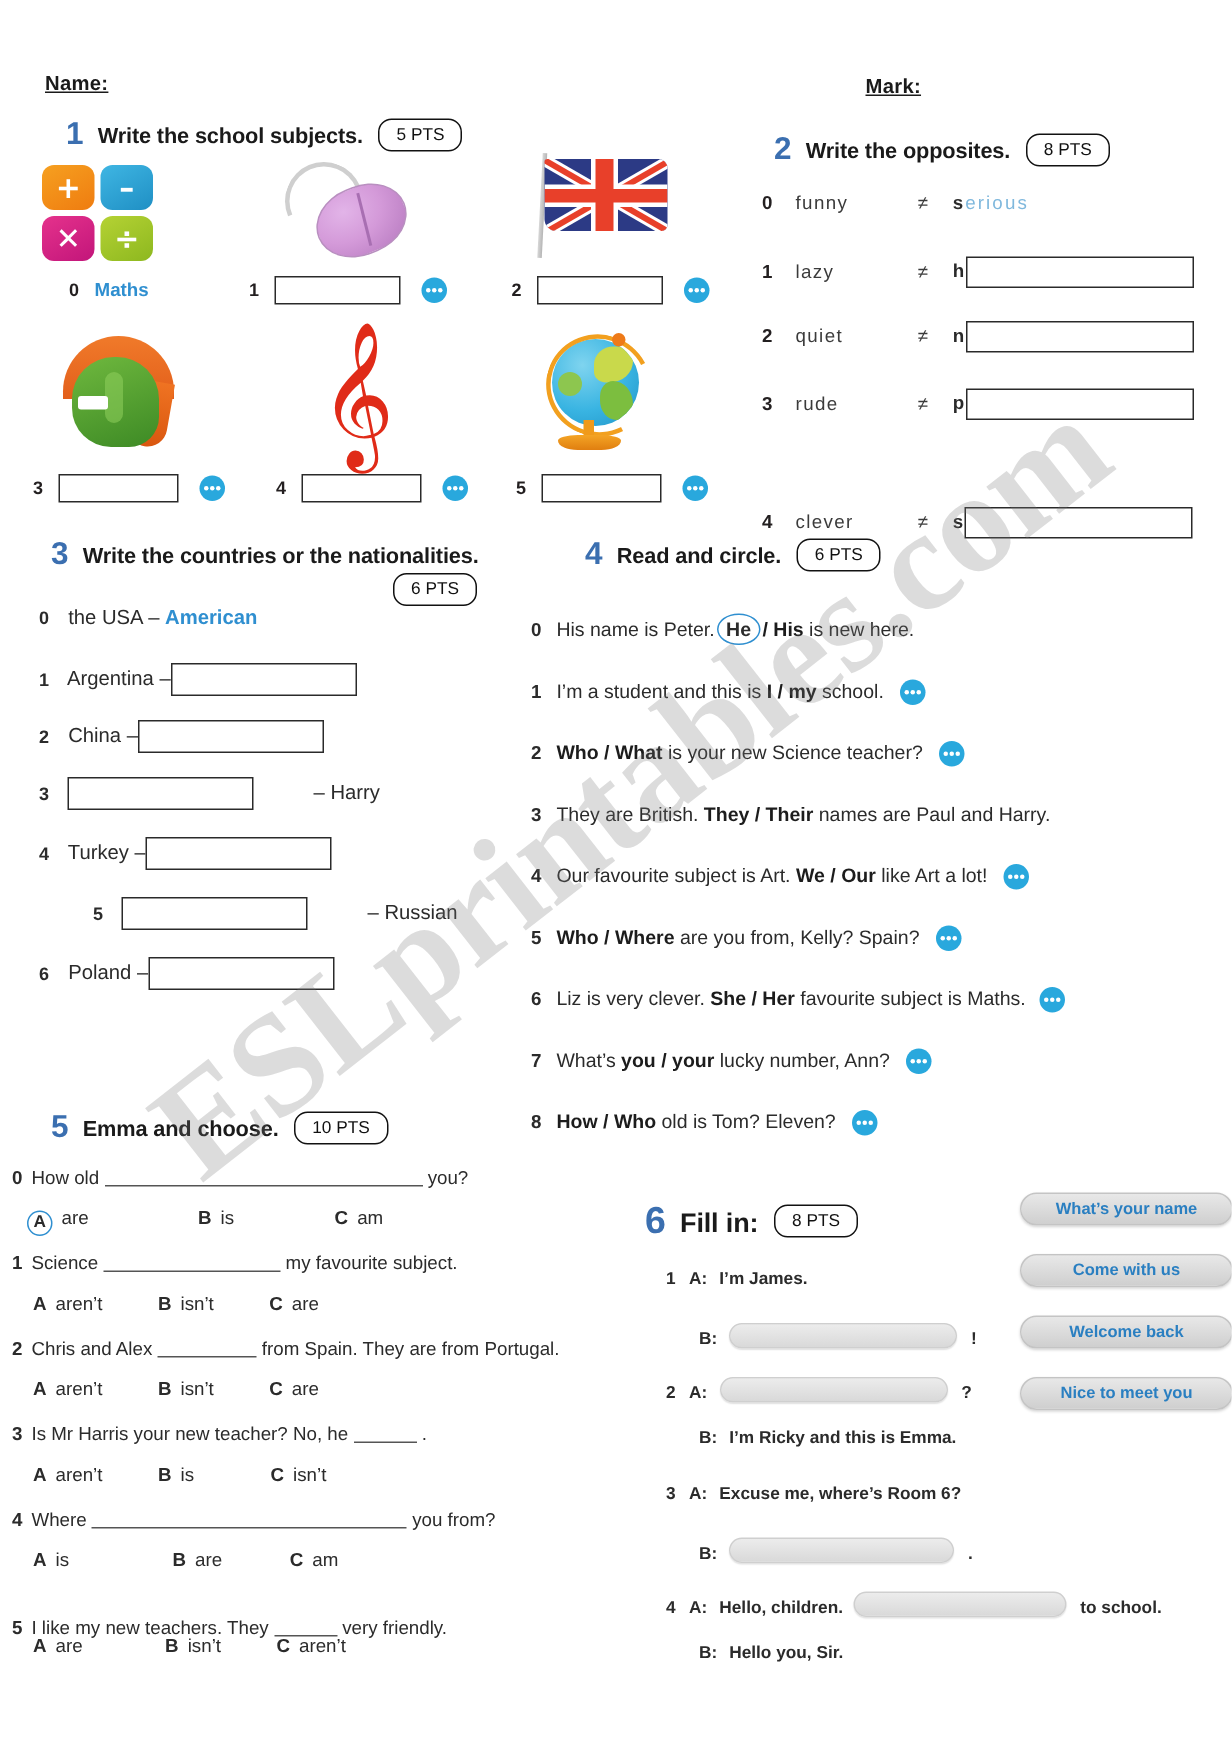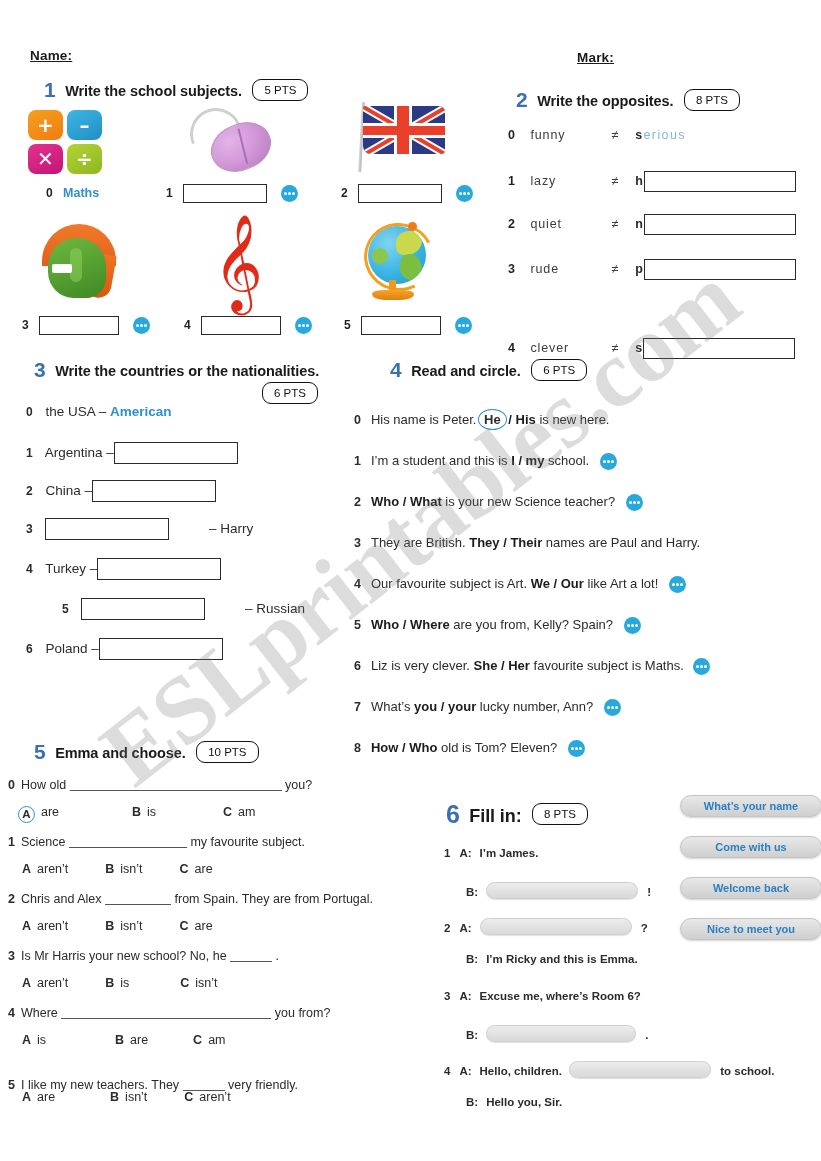--- a/index.html
+++ b/index.html
@@ -551,21 +551,21 @@
     </div>
     <div class="opt-row" style="left:22px;top:179px;">
       <span class="L">A</span><span>aren’t</span>
       <span class="sp" style="width:30px;"></span>
       <span class="L">B</span><span>isn’t</span>
       <span class="sp" style="width:30px;"></span>
       <span class="L">C</span><span>are</span>
     </div>
 
     <div class="q-row" style="left:8px;top:209px;">
-      <span class="n">3</span><span>Is Mr Harris your new school? No, he</span>
+      <span class="n">3</span><span>Is Mr Harris your new teacher? No, he</span>
       <span class="dots" style="width:42px;"></span>
       <span>.</span>
     </div>
     <div class="opt-row" style="left:22px;top:236px;">
       <span class="L">A</span><span>aren’t</span>
       <span class="sp" style="width:30px;"></span>
       <span class="L">B</span><span>is</span>
       <span class="sp" style="width:44px;"></span>
       <span class="L">C</span><span>isn’t</span>
     </div>
@@ -591,21 +591,21 @@
     <div class="opt-row" style="left:22px;top:350px;">
       <span class="L">A</span><span>are</span>
       <span class="sp" style="width:48px;"></span>
       <span class="L">B</span><span>isn’t</span>
       <span class="sp" style="width:30px;"></span>
       <span class="L">C</span><span>aren’t</span>
     </div>
   </div>
 
   <div id="ex6">
-    <div class="head-row" style="left:16px;top:10px;">
+    <div class="head-row" style="left:0;top:10px;">
       <span class="ex-num" style="font-size:25px;">6</span>
       <span class="ex-title" style="font-size:18px;">Fill in:</span>
       <span class="pts" style="vertical-align:4px;">8 PTS</span>
     </div>
 
     <div class="pill" style="left:250px;top:5px;width:140px;">What’s your name</div>
     <div class="pill" style="left:250px;top:46px;width:140px;">Come with us</div>
     <div class="pill" style="left:250px;top:87px;width:140px;">Welcome back</div>
     <div class="pill" style="left:250px;top:128px;width:140px;">Nice to meet you</div>
 

